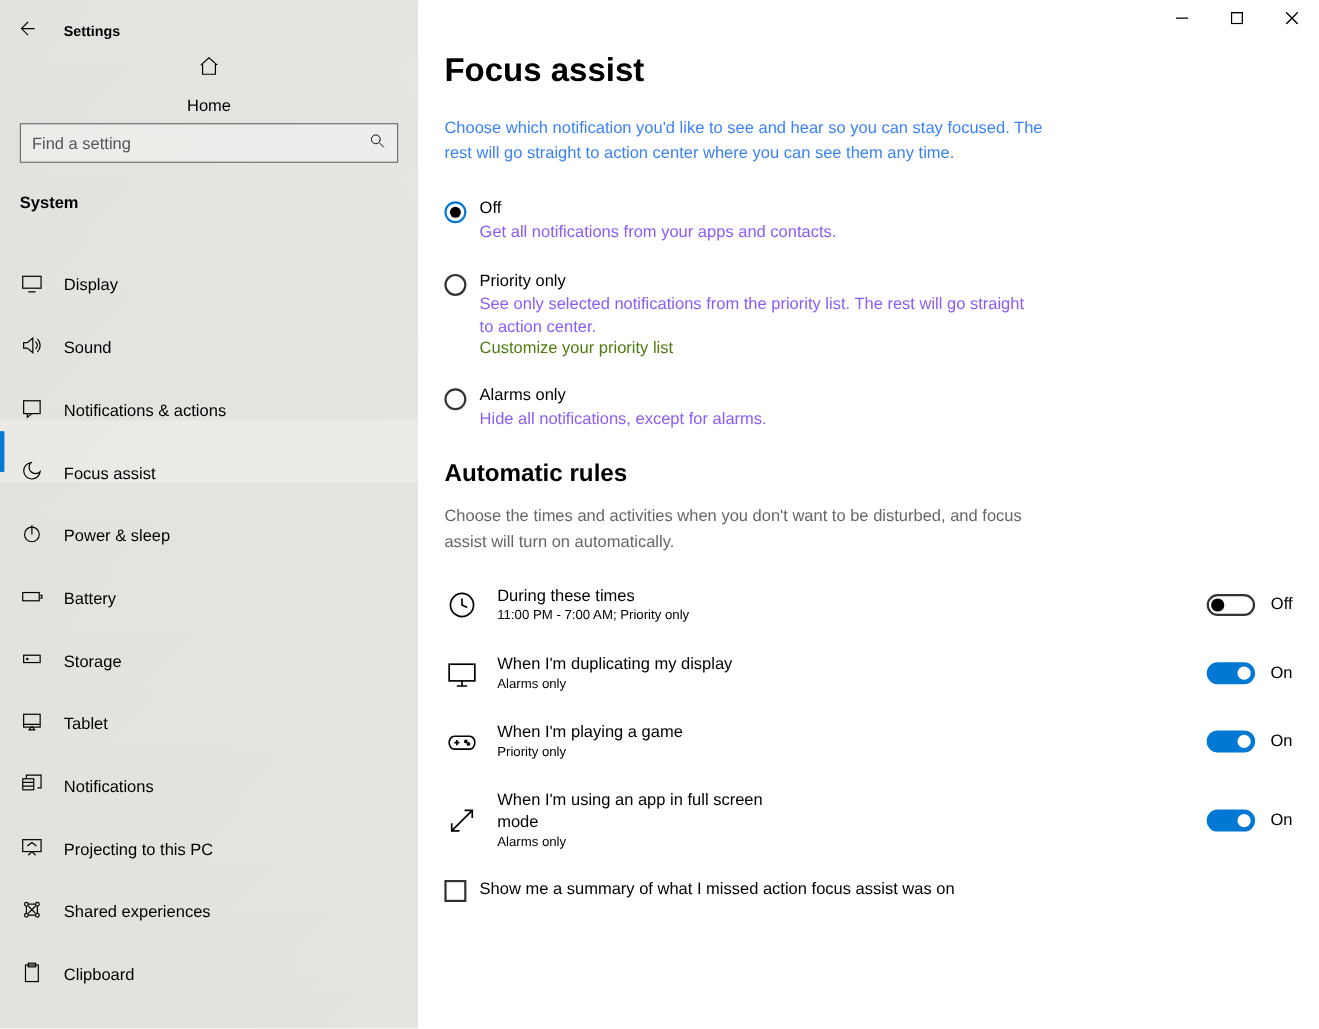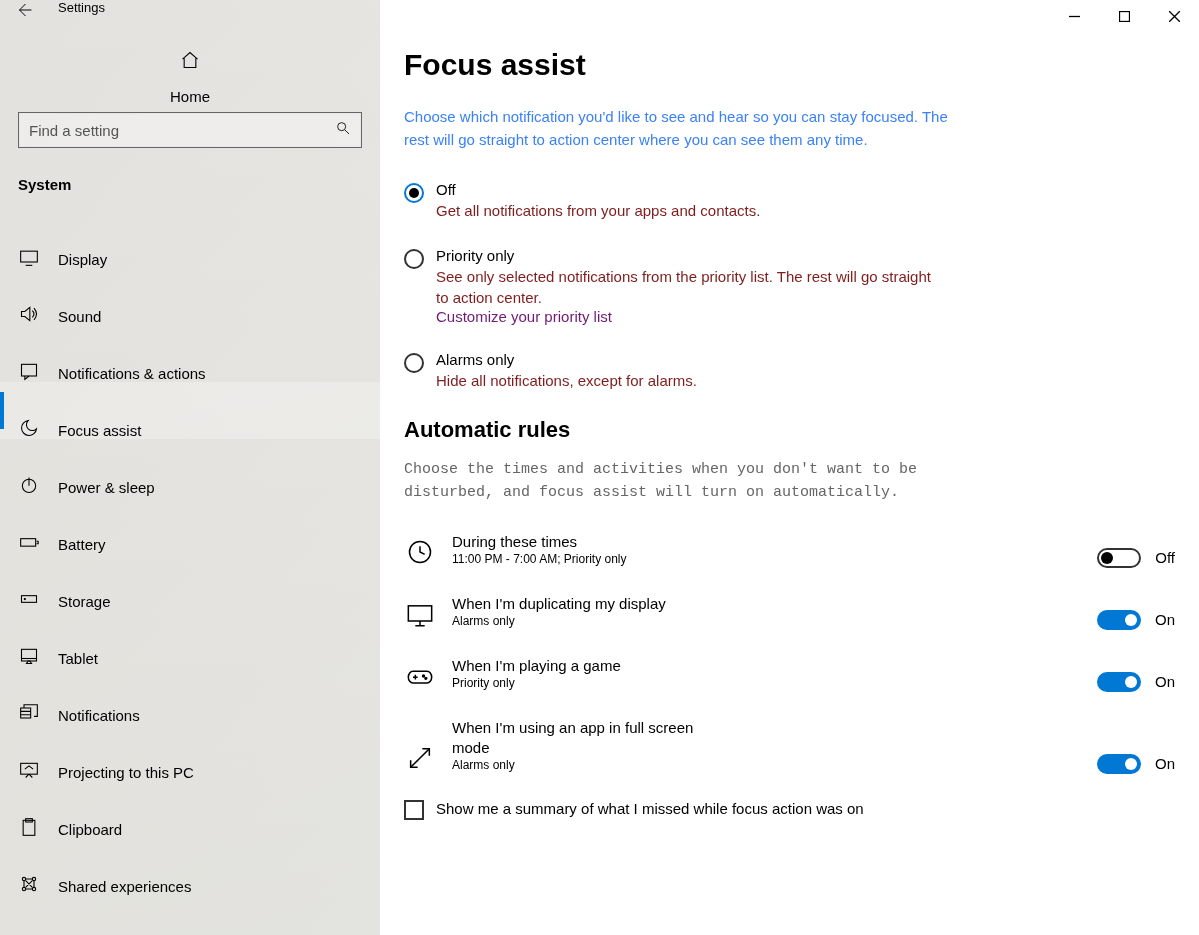--- a/index.html
+++ b/index.html
@@ -26,24 +26,25 @@
       content: "";
       position: absolute;
       inset: 0;
       background: linear-gradient(135deg, rgba(218,214,206,0.4) 0%, rgba(226,222,214,0.42) 40%, rgba(230,230,226,0.4) 100%);
       pointer-events:none;
     }
     .sidebar > * { position: relative; z-index: 1; gap: 38px; }
     .titlebar {
       height: 36px;
       display: flex;
-      align-items: flex-start;
+      align-items: flex-end;
       padding-left: 14px;
       gap: 24px;
       font-size: 13px;
+      font-weight: bold;
     }
     .back-arrow {
       width: 20px;
       height: 20px;
       display:flex;align-items:center;justify-content:center;
       cursor:pointer;
     }
     .home-row {
       display:flex;
       align-items:center;
@@ -143,31 +144,31 @@
       flex-shrink:0;
       margin-top:2px;
       position:relative;
       cursor:pointer;
     }
     .radio.selected { border-color:#0078d4; }
     .radio.selected::after {
       content:"";position:absolute;inset:3px;border-radius:50%;background:#000;
     }
     .radio-label { font-size:15px; }
-    .radio-desc { font-size:15px;color:#7f1d1d;line-height:1.4;margin-top:2px; }
-    .link { color:#701a75; cursor:pointer; font-size:15px; }
+    .radio-desc { font-size:15px;color:#8b5cf6;line-height:1.4;margin-top:2px; }
+    .link { color:#4d7c0f; cursor:pointer; font-size:15px; }
     h2.section-title {
       font-size:22px;font-weight:600;margin-top:20px;margin-bottom:16px;
     }
     .section-intro {
-      font-size:15px;color:#666;max-width:540px;line-height:1.5;margin-bottom:28px;font-family:Liberation Mono, monospace;
+      font-size:15px;color:#666;max-width:540px;line-height:1.5;margin-bottom:28px;
     }
     .rule-row {
       display:flex;
-      align-items:flex-end;
+      align-items:center;
       gap:16px;
       margin-bottom:26px;
     }
     .rule-icon {
       width:32px;height:32px;display:flex;align-items:center;justify-content:center;flex-shrink:0;
     }
     .rule-text { flex:1; }
     .rule-title { font-size:15px;line-height:1.35; max-width:260px; }
     .rule-sub { font-size:12px;color:#000000;line-height:1.3; }
     .toggle { display:flex;align-items:center;gap:14px; }
@@ -313,37 +314,37 @@
           <rect x="2" y="4" width="20" height="13"></rect>
           <path d="M12 17 L8 21 M12 17 L16 21"></path>
           <path d="M7 11 L12 7 L17 11"></path>
         </svg>
       </span>
     <span>Projecting to this PC</span>
   </div>
   <div class="nav-item">
     <span class="icon-wrap">
         <svg width="20" height="20" viewBox="0 0 24 24">
-          <rect x="5" y="4" width="14" height="18"></rect>
-          <rect x="8" y="2" width="8" height="4"></rect>
-        </svg>
-      </span>
-    <span>Clipboard</span>
-  </div>
-  <div class="nav-item">
-    <span class="icon-wrap">
-        <svg width="20" height="20" viewBox="0 0 24 24">
           <circle cx="6" cy="6" r="2"></circle>
           <circle cx="18" cy="6" r="2"></circle>
           <circle cx="6" cy="18" r="2"></circle>
           <circle cx="18" cy="18" r="2"></circle>
           <path d="M8 6 H16 M6 8 V16 M18 8 V16 M8 18 H16 M8 8 L16 16 M16 8 L8 16"></path>
         </svg>
       </span>
     <span>Shared experiences</span>
+  </div>
+  <div class="nav-item">
+    <span class="icon-wrap">
+        <svg width="20" height="20" viewBox="0 0 24 24">
+          <rect x="5" y="4" width="14" height="18"></rect>
+          <rect x="8" y="2" width="8" height="4"></rect>
+        </svg>
+      </span>
+    <span>Clipboard</span>
   </div>
 </div>
 
 <div class="main">
   <div class="window-controls">
     <div class="win-btn">
         <svg width="11" height="11" viewBox="0 0 11 11">
           <path d="M0 5.5 H11"></path>
         </svg>
       </div>
@@ -456,15 +457,15 @@
       <div class="rule-sub">Alarms only</div>
     </div>
     <div class="toggle">
       <div class="switch on"></div>
       <span class="toggle-label">On</span>
     </div>
   </div>
 
   <div class="checkbox-row">
     <div class="checkbox"></div>
-    <span class="checkbox-label">Show me a summary of what I missed while focus action was on</span>
+    <span class="checkbox-label">Show me a summary of what I missed action focus assist was on</span>
   </div>
 </div>
 
 </body></html>

